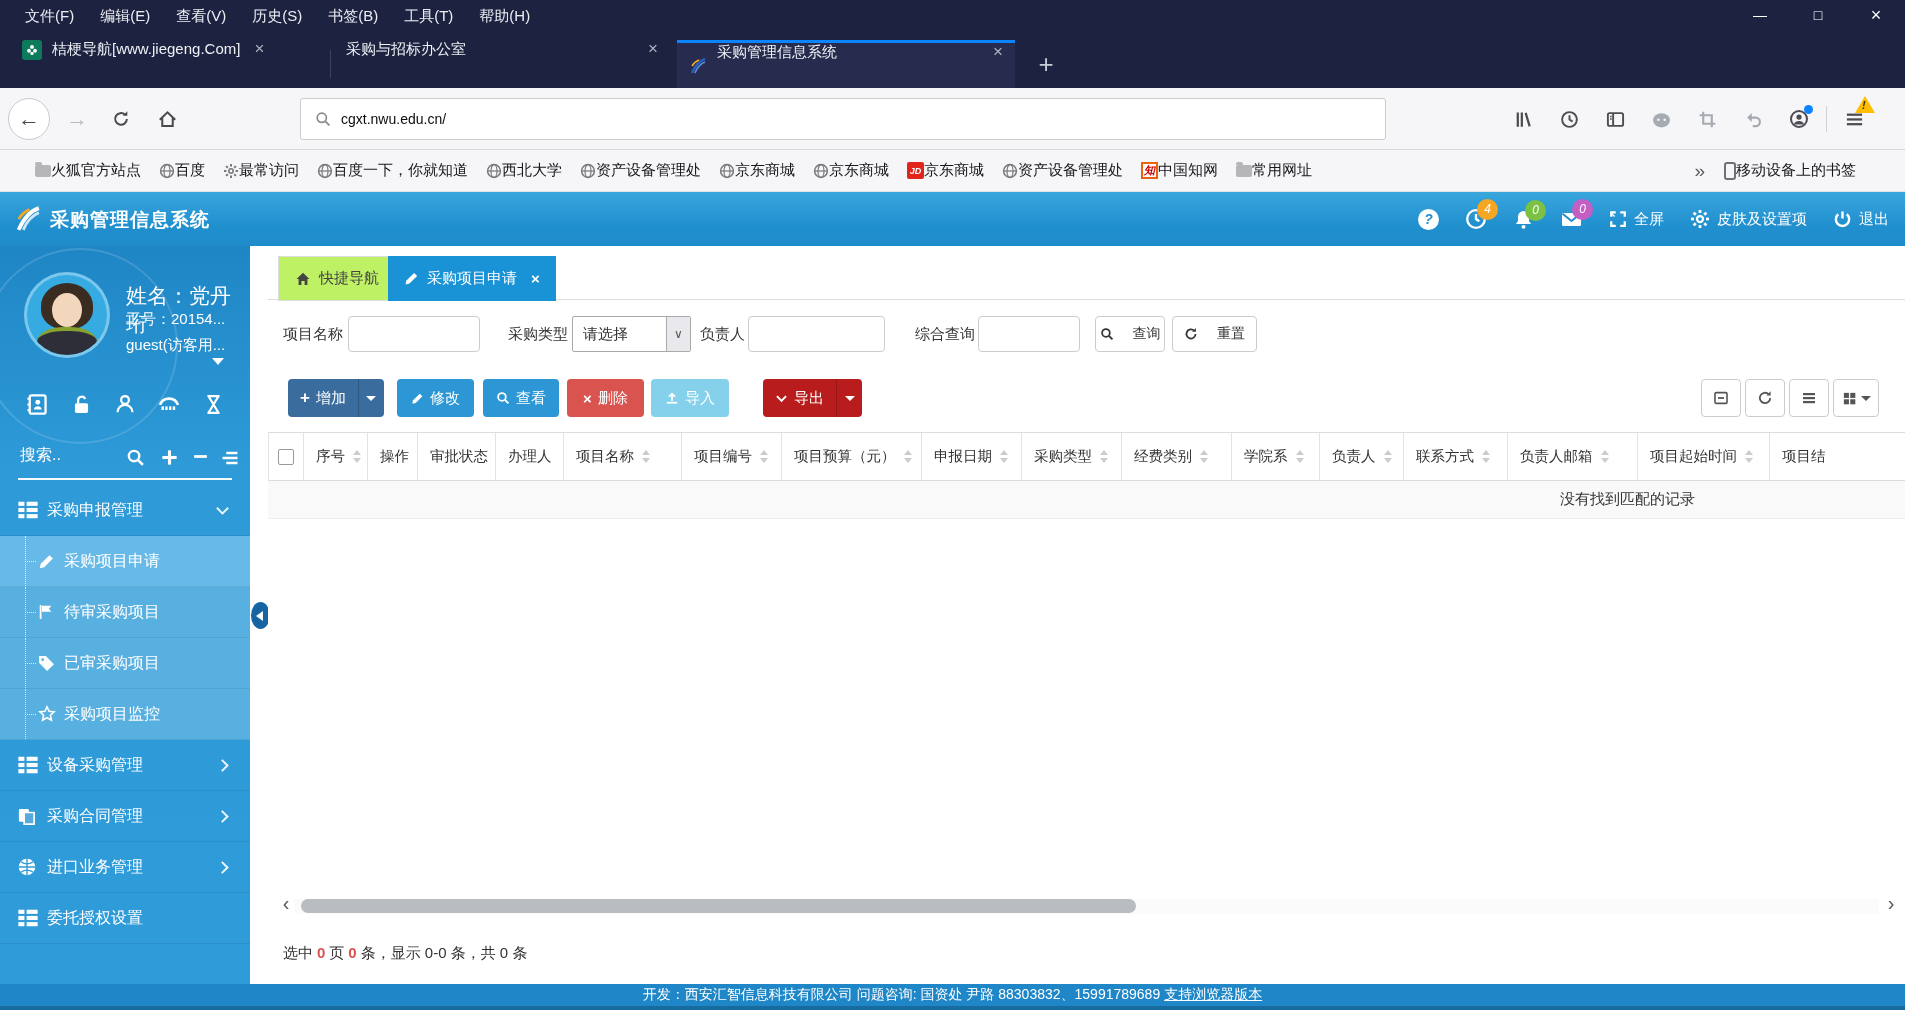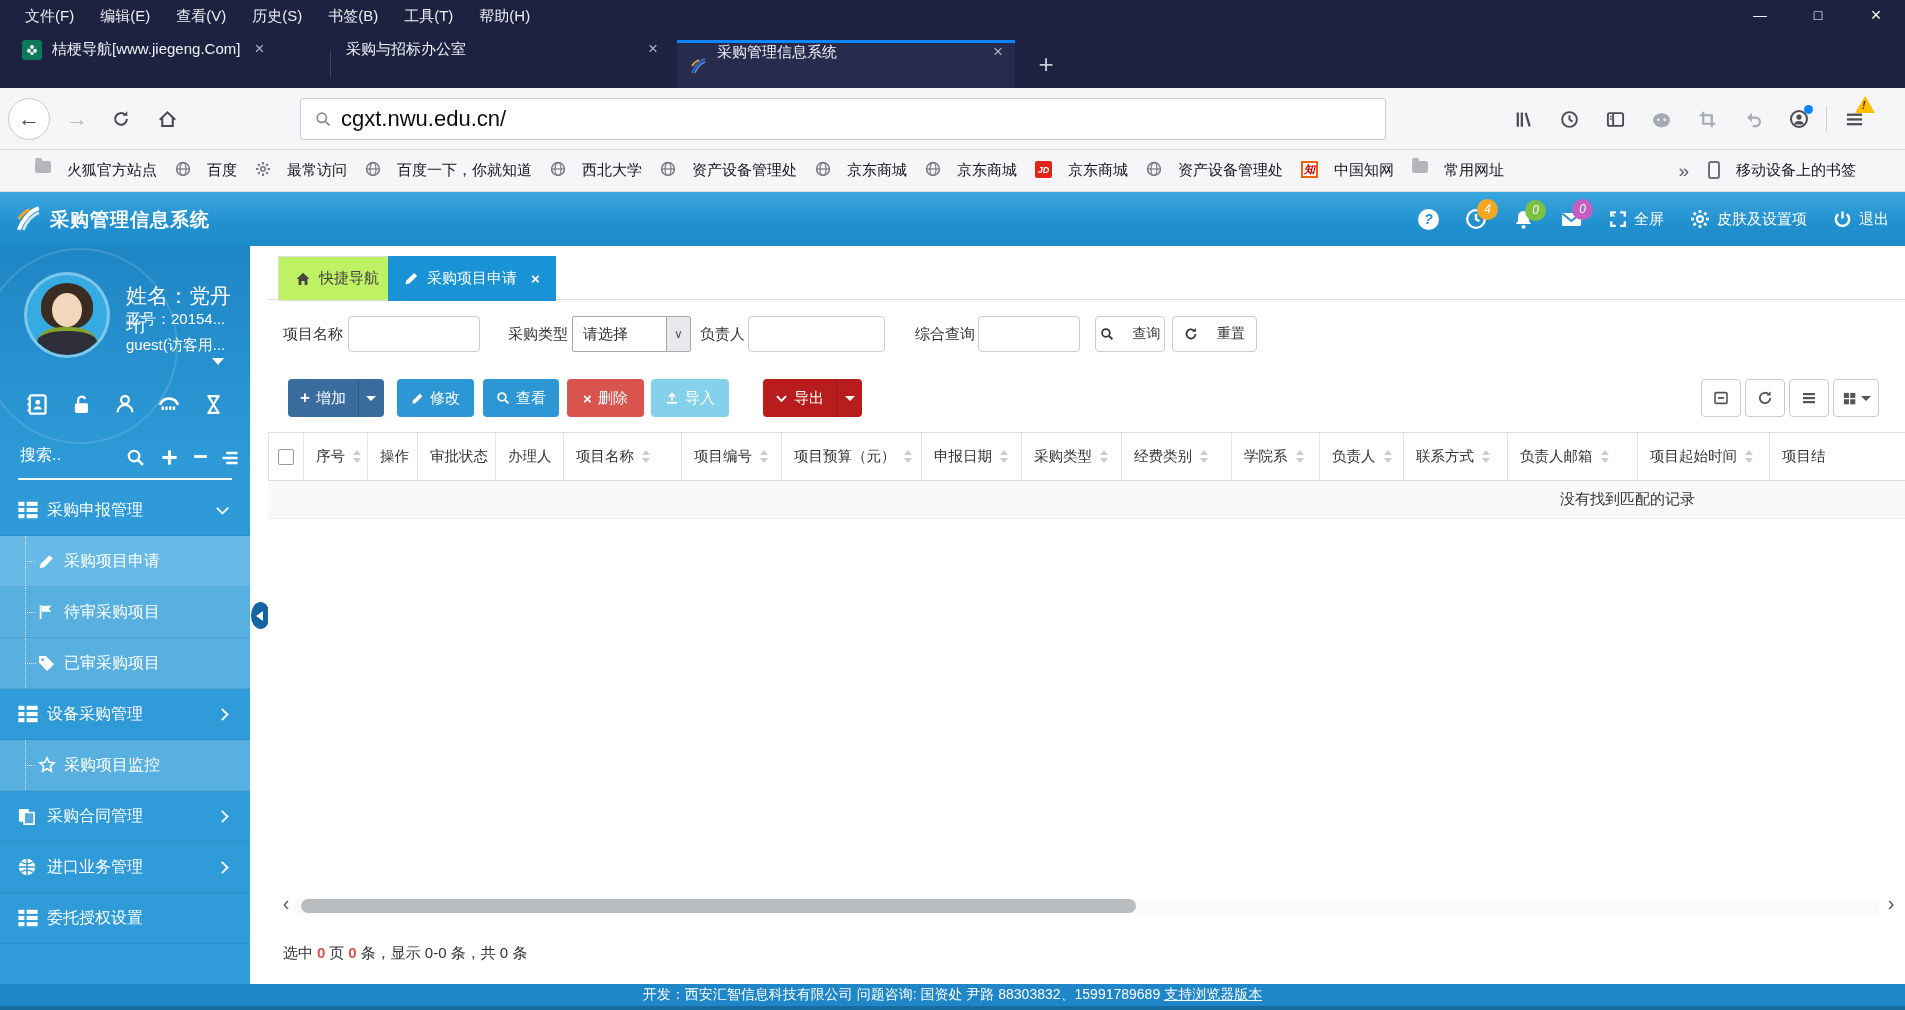--- a/index.html
+++ b/index.html
@@ -26,33 +26,33 @@
 .fav-app{margin-right:10px}
 
 
 .navbar{position:absolute;top:88px;left:0;width:100%;height:62px;background:#f6f6f8;border-bottom:1px solid #d7d7db}
 .navbtn{position:absolute;top:10px;width:42px;height:42px;display:flex;align-items:center;justify-content:center;color:#49494e;font-size:22px}
 .backbtn{left:8px;border:1px solid #c9c9ce;border-radius:50%;background:#fff}
 .fwd{left:56px;color:#b9b9c0}
 .rel{left:100px}
 .hom{left:146px}
 .urlbar{position:absolute;left:300px;top:10px;width:1086px;height:42px;background:#fff;border:1px solid #ccc;border-radius:3px;display:flex;align-items:center;padding:0 14px;gap:10px}
-.urlbar input{border:none;outline:none;font-size:22px;color:#0c0c0d;flex:1;font-family:inherit;background:transparent}
+.urlbar input{border:none;outline:none;font-size:14px;color:#0c0c0d;flex:1;font-family:inherit;background:transparent}
 .urlbar .ic{color:#8a8a91}
 .navicons{position:absolute;top:10px;left:1500px;height:42px;display:flex;align-items:center}
 .nico{width:46px;height:42px;display:flex;align-items:center;justify-content:center;color:#4c4c52;position:relative}
 .nico.dim{color:#a6aab2}
 .navsep{width:1px;height:26px;background:#cfcfd4;margin:0 4px}
 .bluedot{position:absolute;top:7px;right:9px;width:9px;height:9px;border-radius:50%;background:#0a84ff}
 .warnbadge{position:absolute;top:-2px;right:2px;width:0;height:0;border-left:10px solid transparent;border-right:10px solid transparent;border-bottom:17px solid #ffbf00}
 .warnbadge b{position:absolute;left:-3px;top:3px;font-size:11px;color:#3e2e00}
 
 
 .bookmarks{position:absolute;top:150px;left:0;width:100%;height:42px;background:#f6f6f8;border-bottom:1px solid #e1e1e5;display:flex;align-items:center;padding:0 26px;font-size:15px;color:#17161c}
-.bm{display:flex;align-items:flex-start;gap:16px;padding:0 9px;white-space:nowrap}
+.bm{display:flex;align-items:center;gap:0;padding:0 9px;white-space:nowrap}
 .bm .ic{color:#77777d}
 .badge-jd{width:17px;height:17px;background:#e1251b;color:#fff;font-size:9px;font-weight:bold;border-radius:2px;display:flex;align-items:center;justify-content:center}
 .badge-cnki{width:17px;height:17px;background:#fff;border:2px solid #e8workaround630c;border:2px solid #e8630c;color:#c00;font-size:11px;font-weight:bold;display:flex;align-items:center;justify-content:center}
 .bm-overflow{margin-left:auto;color:#5a5a60;font-size:19px;padding:0 10px}
 .folder{width:16px;height:12px;background:#b5b5ba;border-radius:2px;position:relative}
 .folder::before{content:"";position:absolute;top:-3px;left:0;width:7px;height:3px;background:#b5b5ba;border-radius:2px 2px 0 0}
 .mobile-ic{width:12px;height:18px;border:2px solid #6f6f75;border-radius:3px}
 
 
 .appheader{position:absolute;top:192px;left:0;width:100%;height:54px;background:linear-gradient(180deg,#3aa6de 0%,#2190cf 60%,#1e8bc9 100%);color:#fff}
@@ -600,43 +600,43 @@
     </div>
     <div class="mi sub">
       <span class="ic">
           <svg width="17" height="17" viewBox="0 0 16 16">
             <path d="M1 1h6.4L15 8.6 8.6 15 1 7.4z" fill="#fff"></path>
             <circle cx="4.4" cy="4.4" r="1.3" fill="#58b0e0"></circle>
           </svg>
         </span>
       <span class="lbl">已审采购项目</span>
     </div>
+    <div class="mi sub">
+      <span class="ic">
+          <svg width="18" height="18" viewBox="0 0 16 16">
+            <path d="M8 1.6l1.9 4 4.4.5-3.3 3 .9 4.4L8 11.3l-3.9 2.2.9-4.4-3.3-3 4.4-.5z" fill="none" stroke="#fff" stroke-width="1.4"></path>
+          </svg>
+        </span>
+      <span class="lbl">采购项目监控</span>
+    </div>
     <div class="mi top">
       <span class="ic">
           <svg width="22" height="22" viewBox="0 0 16 16">
             <g fill="#fff">
               <rect x="1" y="2" width="4.4" height="3"></rect>
               <rect x="7" y="2" width="8" height="3"></rect>
               <rect x="1" y="6.5" width="4.4" height="3"></rect>
               <rect x="7" y="6.5" width="8" height="3"></rect>
               <rect x="1" y="11" width="4.4" height="3"></rect>
               <rect x="7" y="11" width="8" height="3"></rect>
             </g>
           </svg>
         </span>
       <span class="lbl">设备采购管理</span>
       <i class="chev right"></i>
-    </div>
-    <div class="mi sub">
-      <span class="ic">
-          <svg width="18" height="18" viewBox="0 0 16 16">
-            <path d="M8 1.6l1.9 4 4.4.5-3.3 3 .9 4.4L8 11.3l-3.9 2.2.9-4.4-3.3-3 4.4-.5z" fill="none" stroke="#fff" stroke-width="1.4"></path>
-          </svg>
-        </span>
-      <span class="lbl">采购项目监控</span>
     </div>
     <div class="mi top">
       <span class="ic">
           <svg width="19" height="19" viewBox="0 0 16 16">
             <rect x="1.6" y="1.6" width="8.4" height="10.8" rx="1" fill="#fff"></rect>
             <path d="M6 4.6h8.4v9.8H6z" fill="#58a9dc" stroke="#fff" stroke-width="1.4"></path>
           </svg>
         </span>
       <span class="lbl">采购合同管理</span>
       <i class="chev right"></i>

